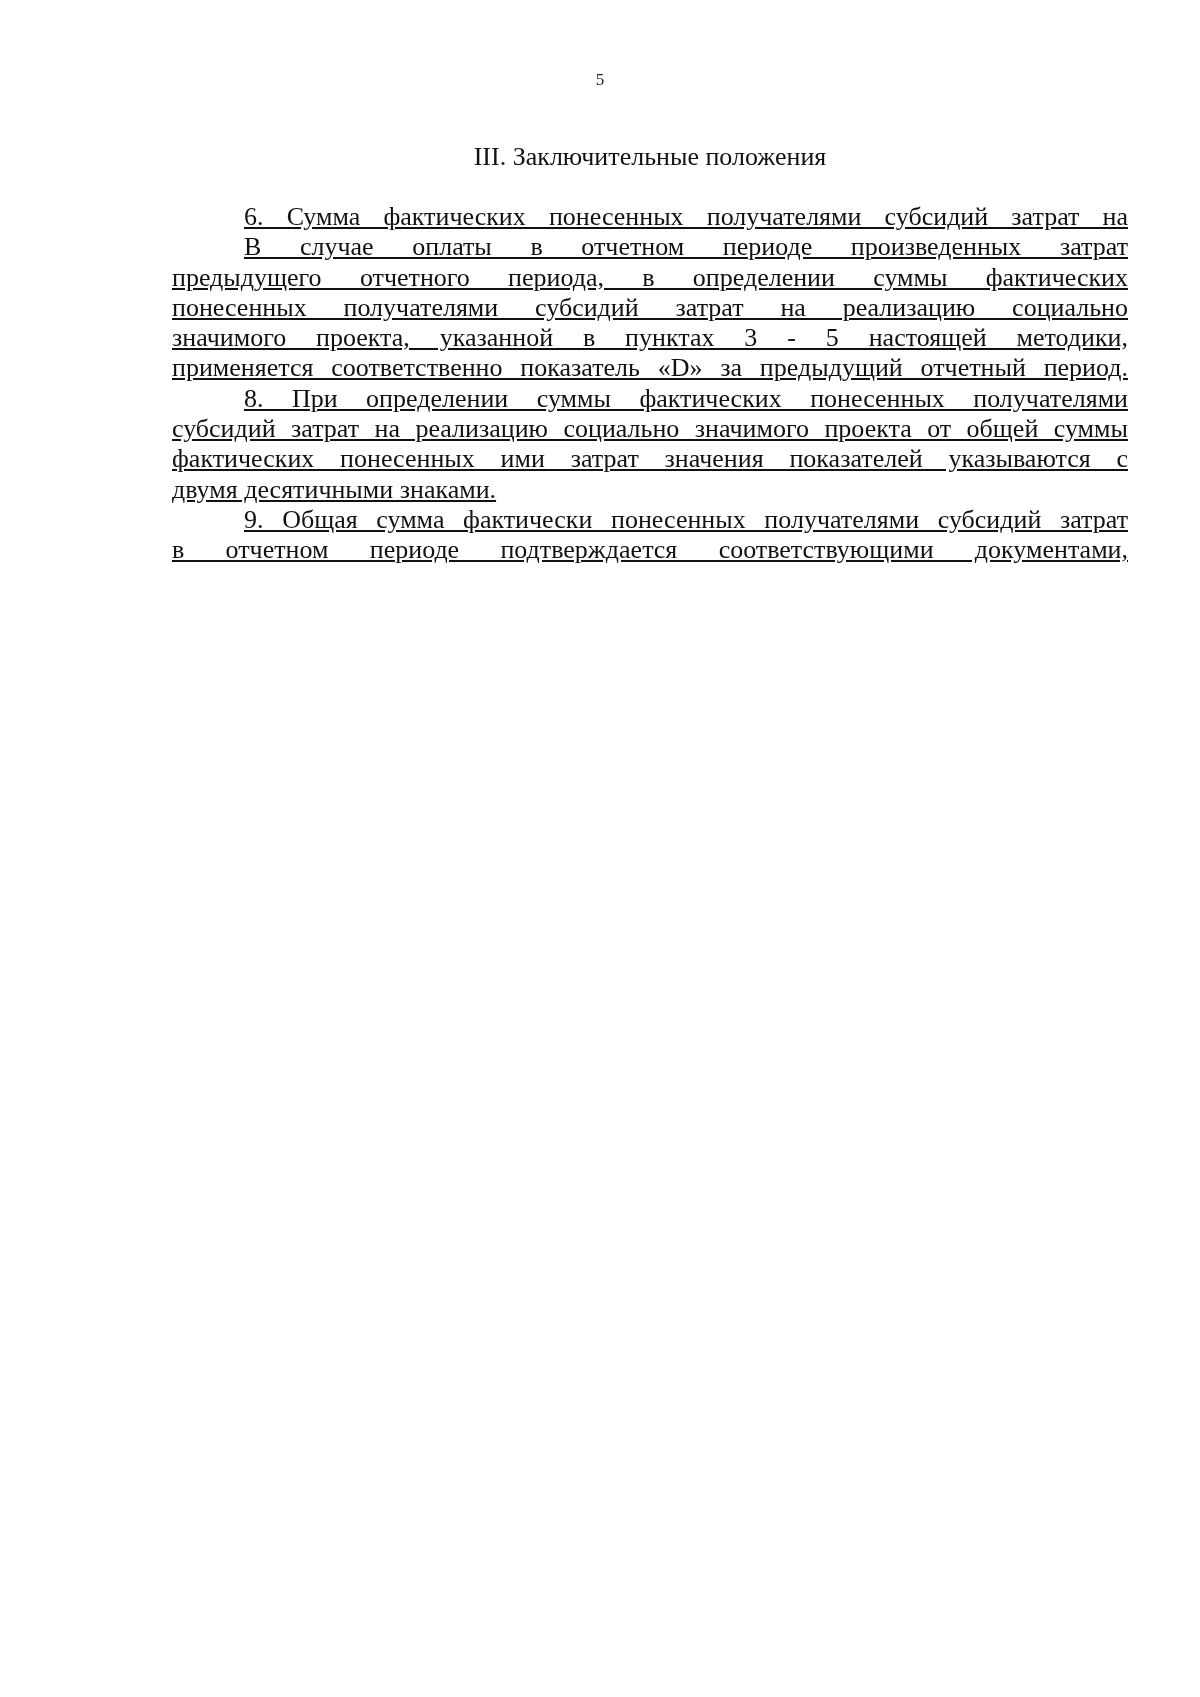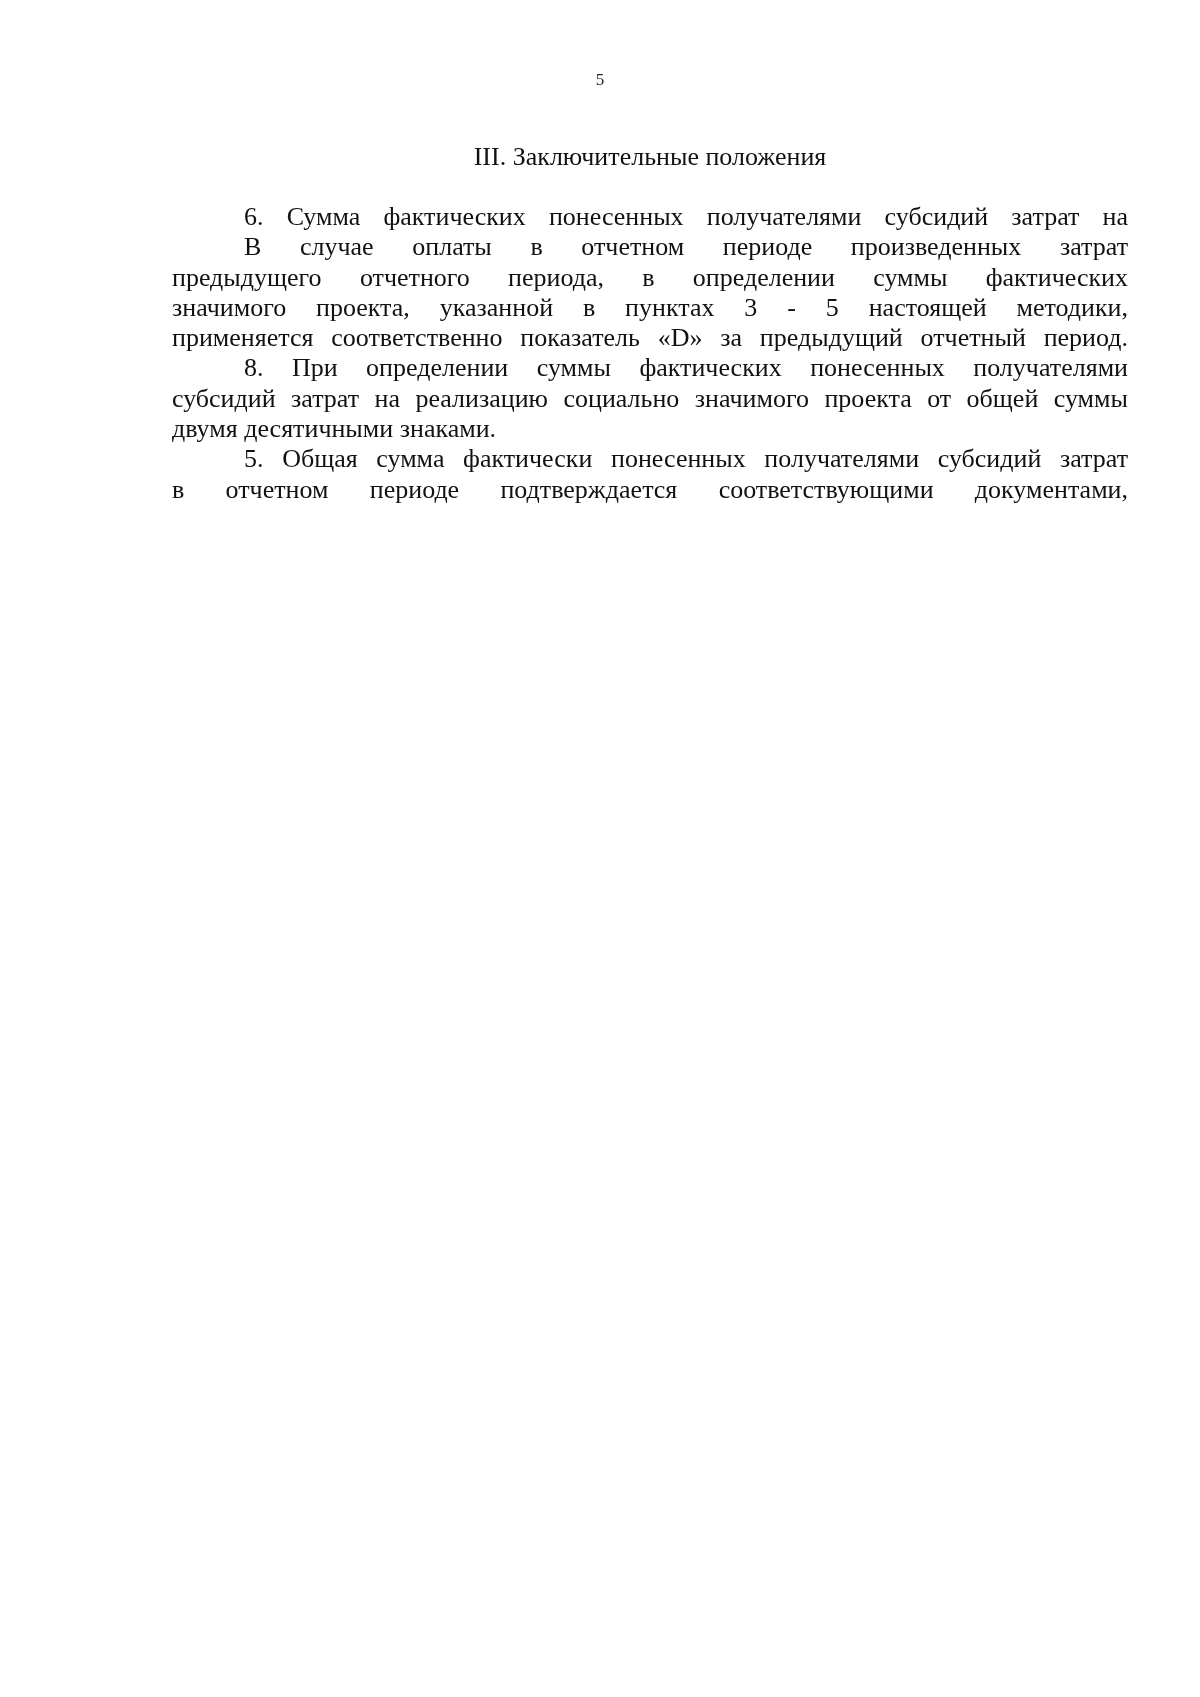--- a/index.html
+++ b/index.html
@@ -12,45 +12,47 @@
   .section-title {
     position: absolute; top: 142px; left: 0; width: 1300px; text-align: center;
     font-family: "Liberation Serif", serif; font-size: 26px; color: #111;
   }
   .body {
     position: absolute; left: 172px; top: 202px; width: 956px;
     font-family: "Liberation Serif", serif; font-size: 26px; line-height: 30.3px; color: #111;
   }
   .line {
     display: block; height: 30.3px; white-space: nowrap;
-    text-align: justify; text-align-last: justify;
+    text-align: justify; text-align-last: justify; text-decoration: underline;
   }
   .line.last { text-align-last: left; }
   .line.indent { padding-left: 72px; }
 </style>
 </head>
 <body>
 
 <div class="page">
   <div class="page-number">5</div>
   <div class="section-title">III. Заключительные положения</div>
 
   <div class="body">
     <div>
       <span class="line indent">6. Сумма фактических понесенных получателями субсидий затрат на</span>
     </div>
     <div>
       <span class="line indent">В случае оплаты в отчетном периоде произведенных затрат</span>
       <span class="line">предыдущего отчетного периода, в определении суммы фактических</span>
+      <span class="line">понесенных получателями субсидий затрат на реализацию социально</span>
       <span class="line">значимого проекта, указанной в пунктах 3 - 5 настоящей методики,</span>
       <span class="line">применяется соответственно показатель «D» за предыдущий отчетный период.</span>
     </div>
     <div>
       <span class="line indent">8. При определении суммы фактических понесенных получателями</span>
       <span class="line">субсидий затрат на реализацию социально значимого проекта от общей суммы</span>
+      <span class="line">фактических понесенных ими затрат значения показателей указываются с</span>
       <span class="line last">двумя десятичными знаками.</span>
     </div>
     <div>
-      <span class="line indent">5. Общая сумма фактически понесенных получателями субсидий затрат</span>
+      <span class="line indent">9. Общая сумма фактически понесенных получателями субсидий затрат</span>
       <span class="line">в отчетном периоде подтверждается соответствующими документами,</span>
     </div>
   </div>
 </div>
 
 </body></html>

